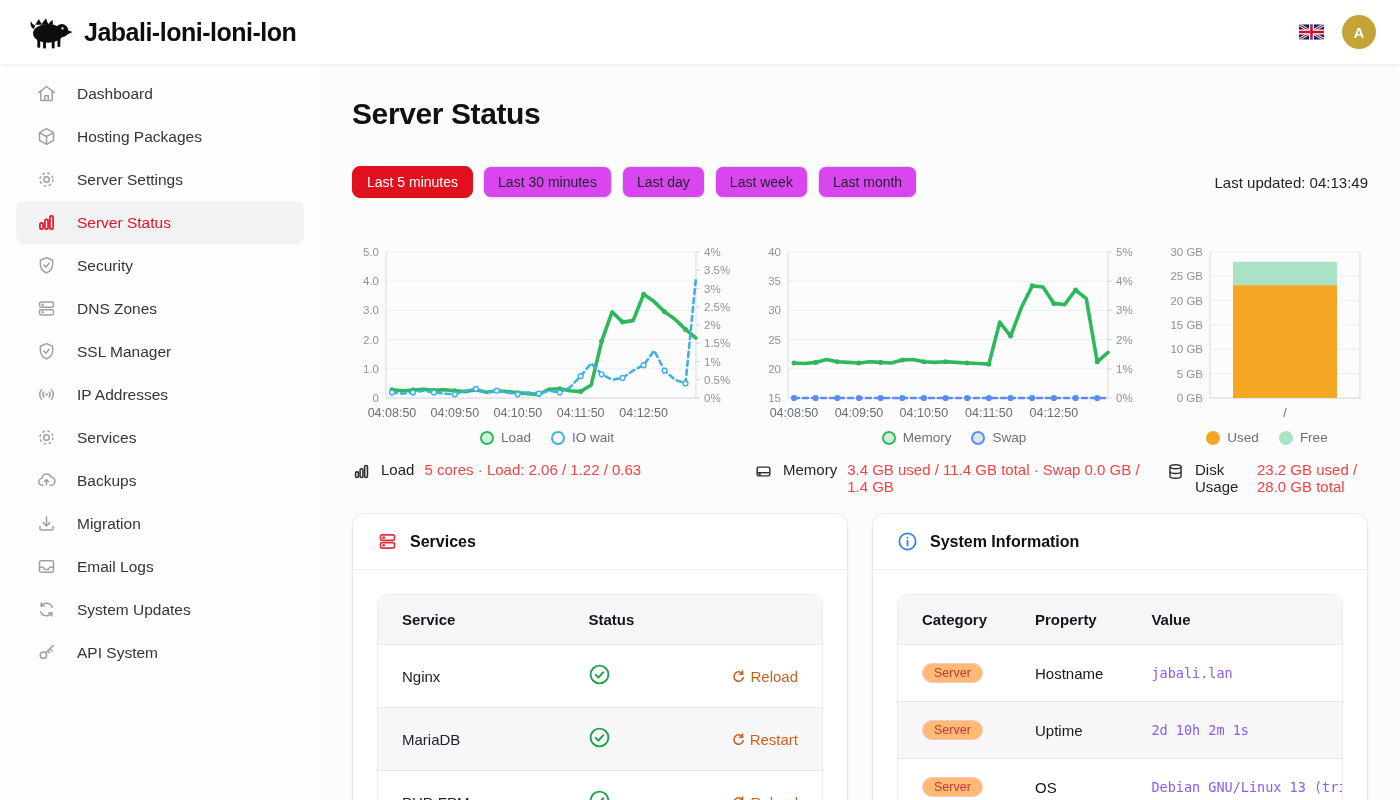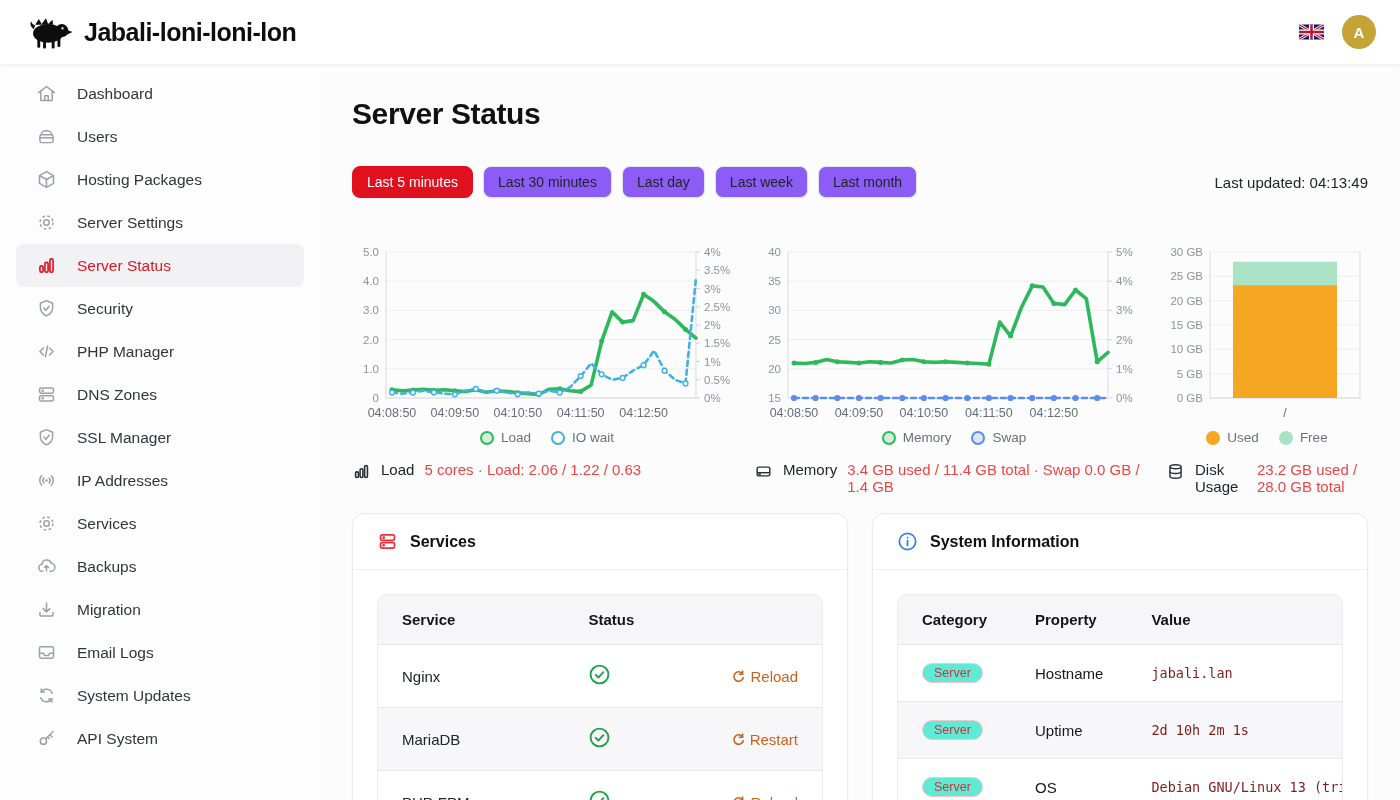--- a/index.html
+++ b/index.html
@@ -25,21 +25,21 @@
   .side-item svg { width:21px; height:21px; color:#9ba1aa; flex-shrink:0; }
   .side-item.active { background:#f2f2f4; color:#e01422; font-weight:500; }
   .side-item.active svg { color:#e01422; }
 
   .main { flex:1; padding:0 32px 0 32px; overflow:hidden; }
   .page-title { font-size:30px; font-weight:bold; letter-spacing:-.4px; margin-top:33px; color:#111; }
 
   
   .filter-row { display:flex; align-items:center; margin-top:35px; }
   .btn { font-size:14px; padding:7px 14px; border-radius:8px; border:1px solid #e1e3e7;
-    background:#8b5cf6; color:#1f2329; margin-right:10px; cursor:pointer; font-family:inherit;
+    background:#d946ef; color:#1f2329; margin-right:10px; cursor:pointer; font-family:inherit;
     box-shadow:0 1px 2px rgba(0,0,0,.04); }
   .btn.active { background:#e0101f; border-color:#e0101f; color:#fff; }
   .last-updated { margin-left:auto; font-size:15px; color:#212529; }
 
   
   .charts-row { display:flex; gap:12px; margin-top:26px; }
   .chart-col { display:flex; flex-direction:column;margin-top:16px; }
   .tick { font-size:11.5px; fill:#8d939c; font-family:"Liberation Sans",sans-serif; }
   .xtick { font-size:12.5px; fill:#676e79; font-family:"Liberation Sans",sans-serif; }
   .legend { display:flex; justify-content:center; gap:20px; margin-top:2px;
@@ -61,24 +61,24 @@
   .card-head svg { width:21px; height:21px; }
   .card-body { padding:24px; }
   .itable { border:1px solid #ececf0; border-radius:10px; overflow:hidden; }
   table { width:100%; border-collapse:collapse; font-size:15px; }
   thead th { background:#f6f6f8; text-align:left; font-weight:bold; padding:16px 24px; color:#141619; }
   tbody td { padding:18px 24px; border-top:1px solid #e8e8ea; }
   tbody tr.alt td { background:#f7f7f9; }
   .svc-action { text-align:right; color:#c9621f; cursor:pointer; white-space:nowrap; }
   .svc-action svg { width:14px; height:14px; vertical-align:-2px; margin-right:5px; }
   .ok-badge svg { width:23px; height:23px; }
-  .cat-badge { display:inline-block; font-size:12.5px; color:#c9363d; background:#5eead4;
+  .cat-badge { display:inline-block; font-size:12.5px; color:#c9363d; background:#fdba74;
     border:1px solid #f5c6c8; border-radius:999px; padding:2px 11px; }
   .mono { font-family:"DejaVu Sans Mono","Liberation Mono",monospace; font-size:13.5px;
-    color:#7f1d1d; white-space:nowrap; overflow:hidden; display:block; }
+    color:#8b5cf6; white-space:nowrap; overflow:hidden; display:block; }
   td.prop { font-size:15px; color:#16181b; }
   .stub td { padding:3px 24px; }
 </style>
 </head>
 <body>
 
 <div class="topbar">
   <div class="brand">
     <svg width="46" height="36" viewBox="0 0 64 48">
       <g fill="#0d0d0e">
@@ -117,28 +117,20 @@
   <nav class="sidebar">
     <div class="side-item">
       <svg viewBox="0 0 24 24" fill="none" stroke="currentColor" stroke-width="1.7" stroke-linecap="round" stroke-linejoin="round">
           <path d="M3 11 L12 4 L21 11"></path>
           <path d="M5.5 9.5 V20 H18.5 V9.5"></path>
           <path d="M10 20 V14.5 H14 V20"></path>
         </svg>
       <span>Dashboard</span>
     </div>
     <div class="side-item">
-      <svg viewBox="0 0 24 24" fill="none" stroke="currentColor" stroke-width="1.7" stroke-linecap="round" stroke-linejoin="round">
-          <path d="M6 10 a6 4.5 0 0 1 12 0"></path>
-          <rect x="4.5" y="10" width="15" height="9" rx="2"></rect>
-          <path d="M4.5 13.5 h15"></path>
-        </svg>
-      <span>Users</span>
-    </div>
-    <div class="side-item">
       <svg viewBox="0 0 24 24" fill="none" stroke="currentColor" stroke-width="1.7" stroke-linejoin="round">
           <path d="M12 3 L20 7.5 V16.5 L12 21 L4 16.5 V7.5 Z"></path>
           <path d="M4 7.5 L12 12 L20 7.5"></path>
           <path d="M12 12 V21"></path>
         </svg>
       <span>Hosting Packages</span>
     </div>
     <div class="side-item">
       <svg viewBox="0 0 24 24" fill="none" stroke="currentColor" stroke-width="1.7">
           <circle cx="12" cy="12" r="3.2"></circle>
@@ -153,28 +145,20 @@
           <rect x="15.9" y="4.5" width="3.6" height="15" rx="1.6"></rect>
         </svg>
       <span>Server Status</span>
     </div>
     <div class="side-item">
       <svg viewBox="0 0 24 24" fill="none" stroke="currentColor" stroke-width="1.7" stroke-linecap="round" stroke-linejoin="round">
           <path d="M12 3 L19 6 V11 Q19 17 12 20.5 Q5 17 5 11 V6 Z"></path>
           <path d="M9 11.5 L11.3 14 L15 9.5"></path>
         </svg>
       <span>Security</span>
-    </div>
-    <div class="side-item">
-      <svg viewBox="0 0 24 24" fill="none" stroke="currentColor" stroke-width="1.7" stroke-linecap="round" stroke-linejoin="round">
-          <path d="M8.5 8 L4.5 12 L8.5 16"></path>
-          <path d="M15.5 8 L19.5 12 L15.5 16"></path>
-          <path d="M13.2 6 L10.8 18"></path>
-        </svg>
-      <span>PHP Manager</span>
     </div>
     <div class="side-item">
       <svg viewBox="0 0 24 24" fill="none" stroke="currentColor" stroke-width="1.7">
           <rect x="4" y="4.5" width="16" height="6.2" rx="2"></rect>
           <rect x="4" y="13.3" width="16" height="6.2" rx="2"></rect>
           <circle cx="7.6" cy="7.6" r=".6" fill="currentColor"></circle>
           <circle cx="7.6" cy="16.4" r=".6" fill="currentColor"></circle>
         </svg>
       <span>DNS Zones</span>
     </div>

